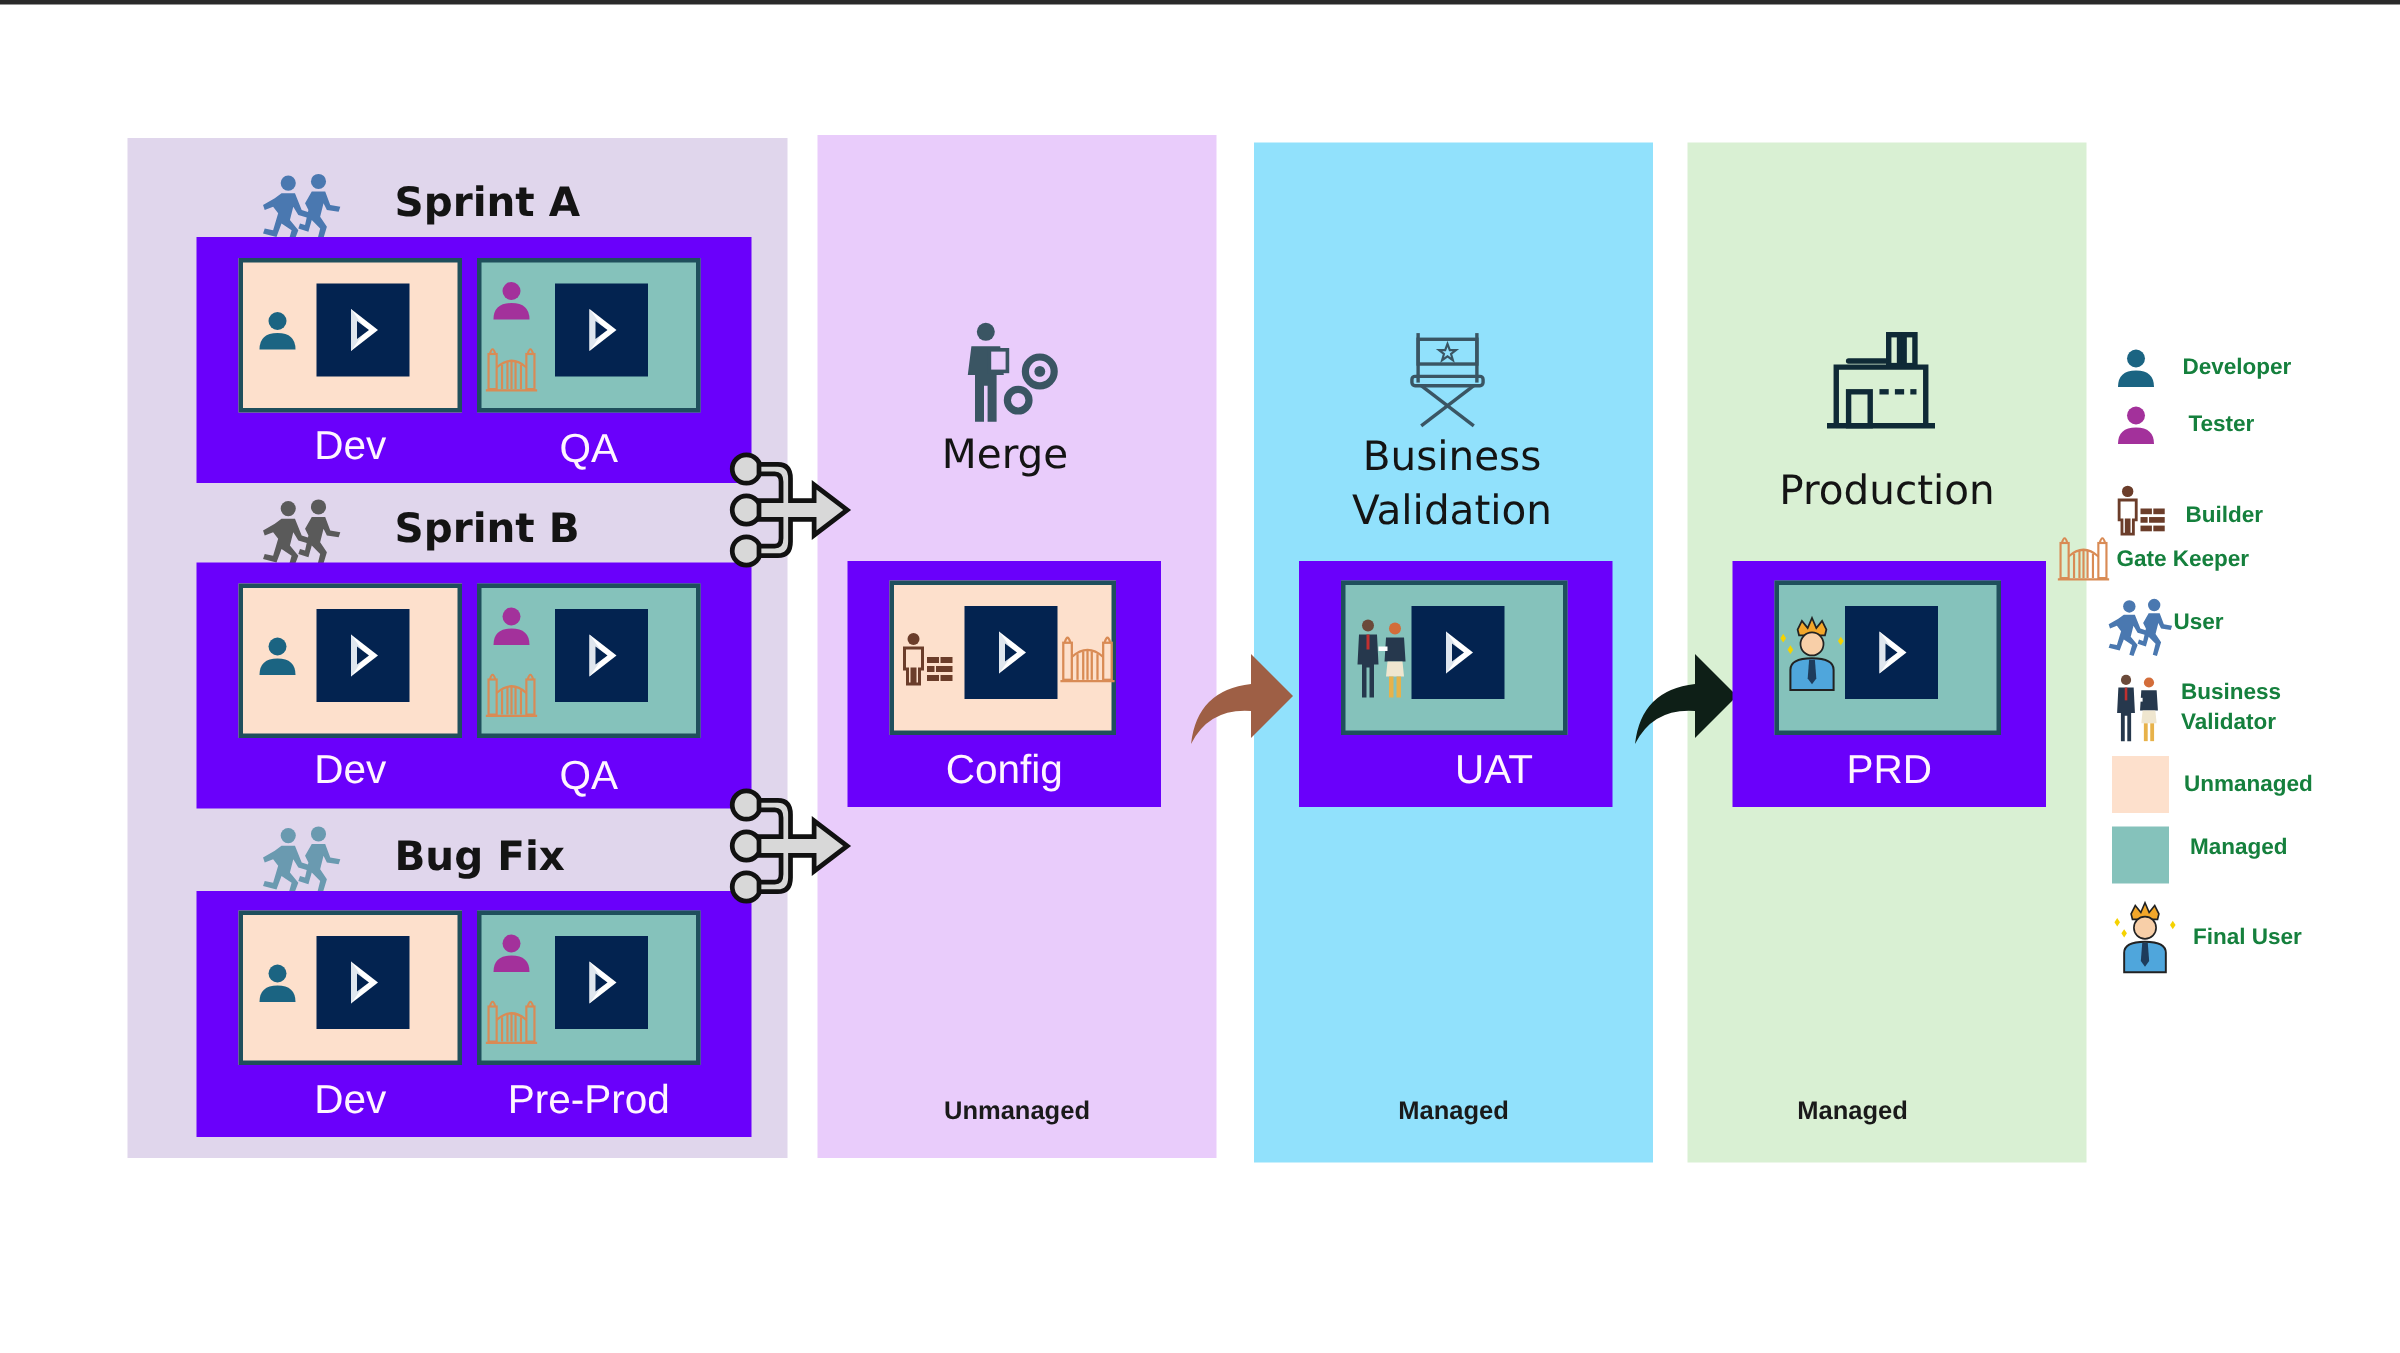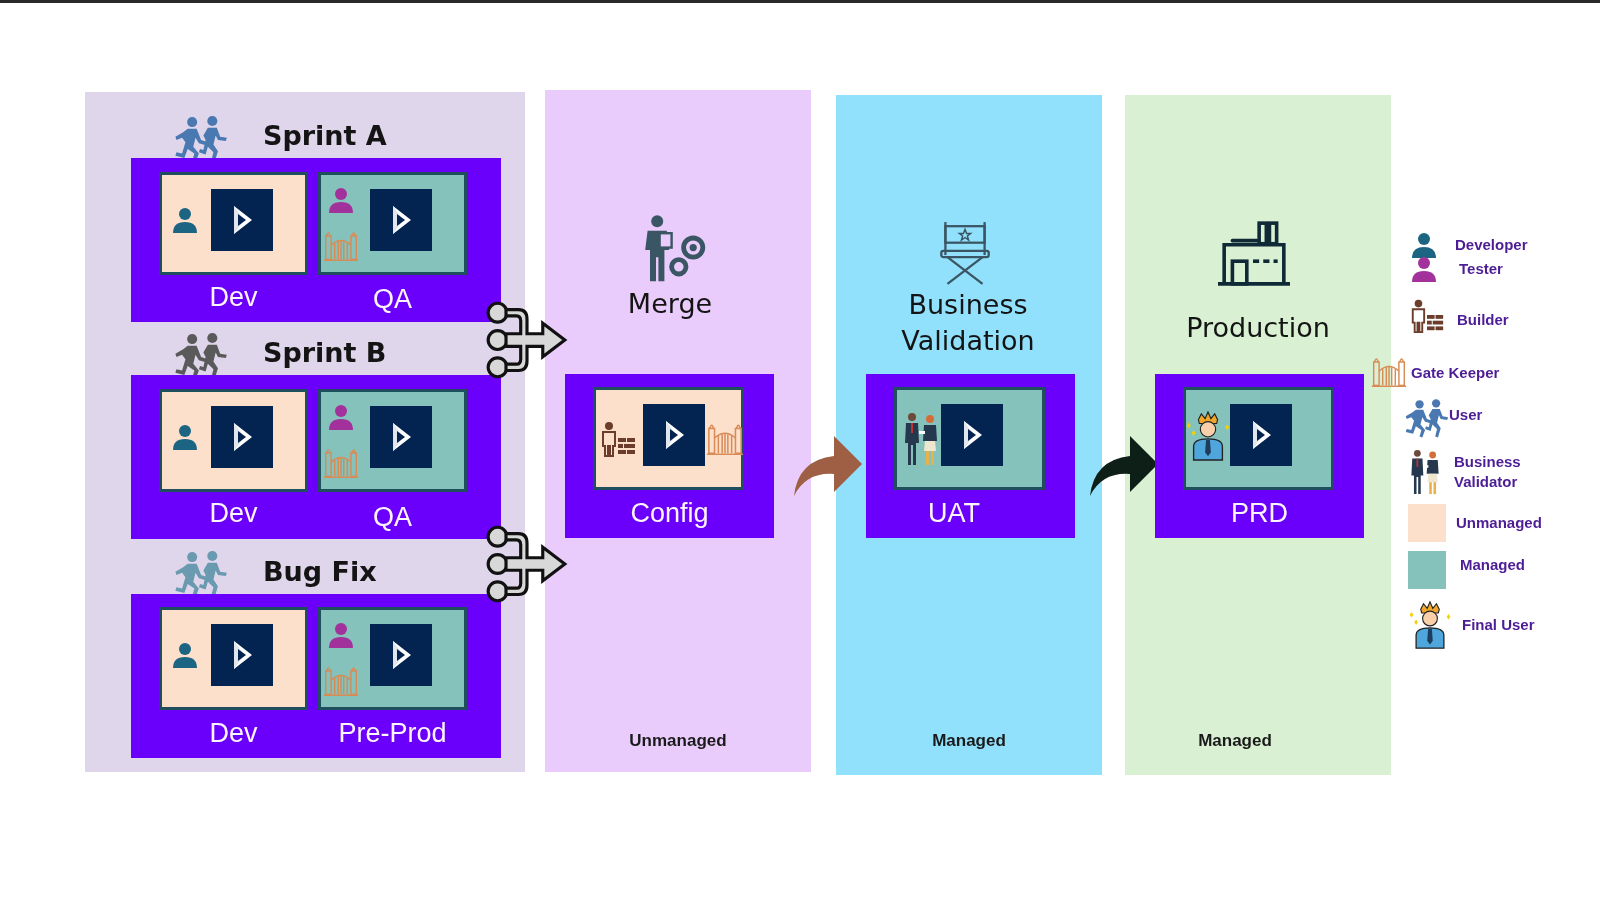--- a/index.html
+++ b/index.html
@@ -16,21 +16,21 @@
   .env-frame{position:absolute;background:#6a00fb;}
   .env{position:absolute;border:3px solid #1f4f5c;box-sizing:border-box;}
   .env.unmanaged{background:#fde0cc;}
   .env.managed{background:#85c2bb;}
   .env-label{position:absolute;color:#fff5ff;font-size:27px;text-align:center;font-family:"Liberation Sans",sans-serif;}
   .d365{position:absolute;width:62px;height:62px;background:#032350;display:flex;align-items:center;justify-content:center;}
   .stage-title{position:absolute;text-align:center;font-size:27px;color:#141414;line-height:36px;font-family:"DejaVu Sans",sans-serif;}
   .lane-footer{position:absolute;font-size:17px;font-weight:bold;color:#1a1a1a;text-align:center;font-family:"Liberation Sans",sans-serif;}
 
   .legend-item{position:absolute;display:flex;align-items:center;}
-  .legend-label{font-size:15px;font-weight:bold;color:#4c1d95;line-height:20px;font-family:"Liberation Sans",sans-serif;}
+  .legend-label{font-size:15px;font-weight:bold;color:#15803d;line-height:20px;font-family:"Liberation Sans",sans-serif;}
   .swatch{width:38px;height:38px;}
 </style>
 </head>
 <body>
 
 <svg width="0" height="0" style="position:absolute">
   <defs>
     <symbol id="sym-d365" viewBox="0 0 40 40">
       <path d="M12 6 L12 34 L30 20 Z" fill="#ffffff"></path>
       <path d="M12 6 L22 20 L12 34 Z" fill="#dfe6ee"></path>
@@ -271,21 +271,21 @@
   <div class="env managed" style="left:894px;top:387px;width:151px;height:103px;">
     <svg class="abs" style="left:4px;top:18px;width:40px;height:62px">
         <use href="#sym-bizval"></use>
       </svg>
     <div class="d365" style="left:44px;top:14px;">
         <svg width="40" height="40">
           <use href="#sym-d365"></use>
         </svg>
       </div>
   </div>
-  <div class="env-label" style="left:832px;top:498px;width:190px;padding-left:27px;">UAT</div>
+  <div class="env-label" style="left:874px;top:498px;width:190px;padding-left:27px;">UAT</div>
   <div class="lane-footer" style="left:836px;top:731px;width:266px;">Managed</div>
 </div>
 
 <svg class="abs" style="left:1088px;top:430px;width:72px;height:68px" viewBox="0 0 72 68">
   <path d="M2 66 Q6 30 42 26 L42 6 L70 34 L42 62 L42 44 Q14 42 2 66 Z" fill="#0e1f17"></path>
 </svg>
 
 <div>
   <svg class="abs" style="left:1218px;top:220px;width:72px;height:68px" viewBox="0 0 70 66" fill="none" stroke="#0f2a36" stroke-width="3.5">
     <rect x="40" y="3" width="7" height="20"></rect>
@@ -314,27 +314,27 @@
   <div class="lane-footer" style="left:1125px;top:731px;width:220px;">Managed</div>
 </div>
 
 <div>
   <div class="legend-item" style="left:1409px;top:230px;">
     <svg style="width:30px;height:30px;fill:#1b6482">
         <use href="#sym-person"></use>
       </svg>
     <span class="legend-label" style="margin-left:16px;">Developer</span>
   </div>
-  <div class="legend-item" style="left:1409px;top:254px;">
+  <div class="legend-item" style="left:1409px;top:268px;">
     <svg style="width:30px;height:30px;fill:#a3319b">
         <use href="#sym-person"></use>
       </svg>
     <span class="legend-label" style="margin-left:20px;">Tester</span>
   </div>
-  <div class="legend-item" style="left:1407px;top:296px;">
+  <div class="legend-item" style="left:1407px;top:320px;">
     <svg style="width:40px;height:38px">
         <use href="#sym-builder"></use>
       </svg>
     <span class="legend-label" style="margin-left:10px;margin-top:10px;">Builder</span>
   </div>
   <div class="legend-item" style="left:1371px;top:352px;">
     <svg style="width:36px;height:38px">
         <use href="#sym-gate"></use>
       </svg>
     <span class="legend-label" style="margin-left:4px;margin-top:4px;">Gate Keeper</span>

